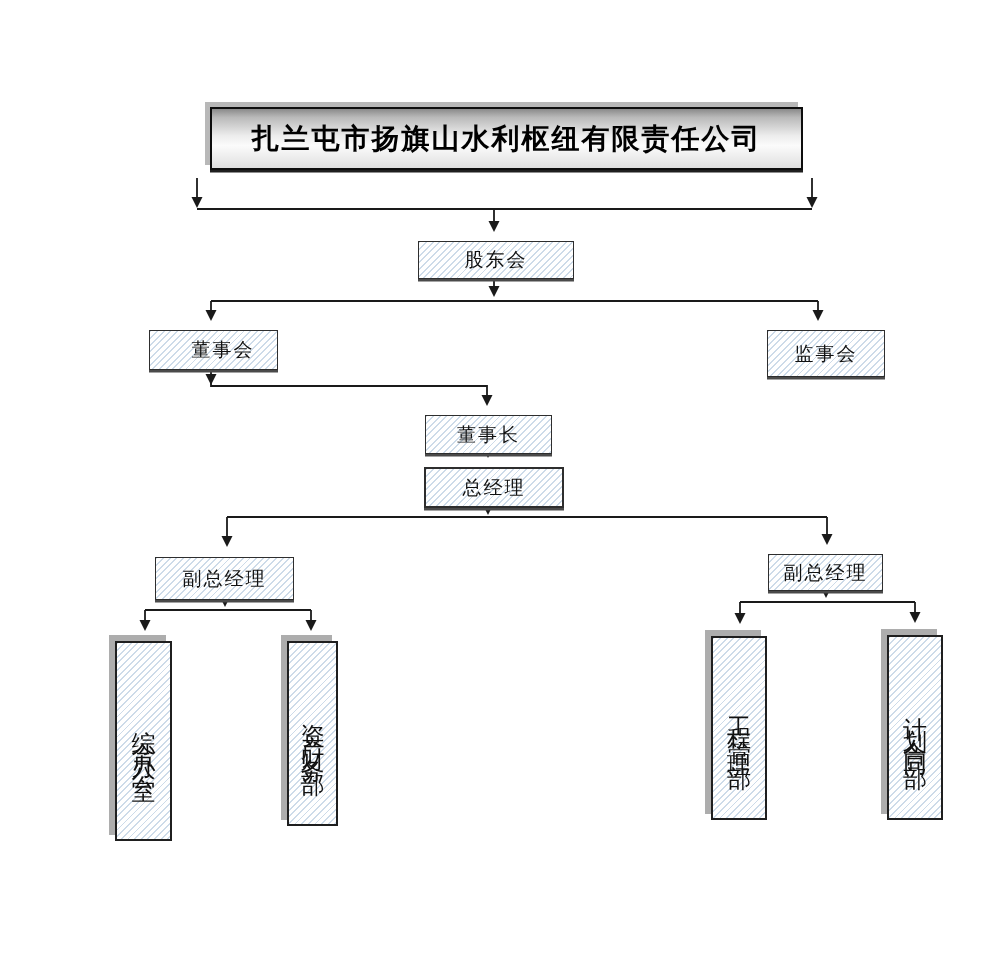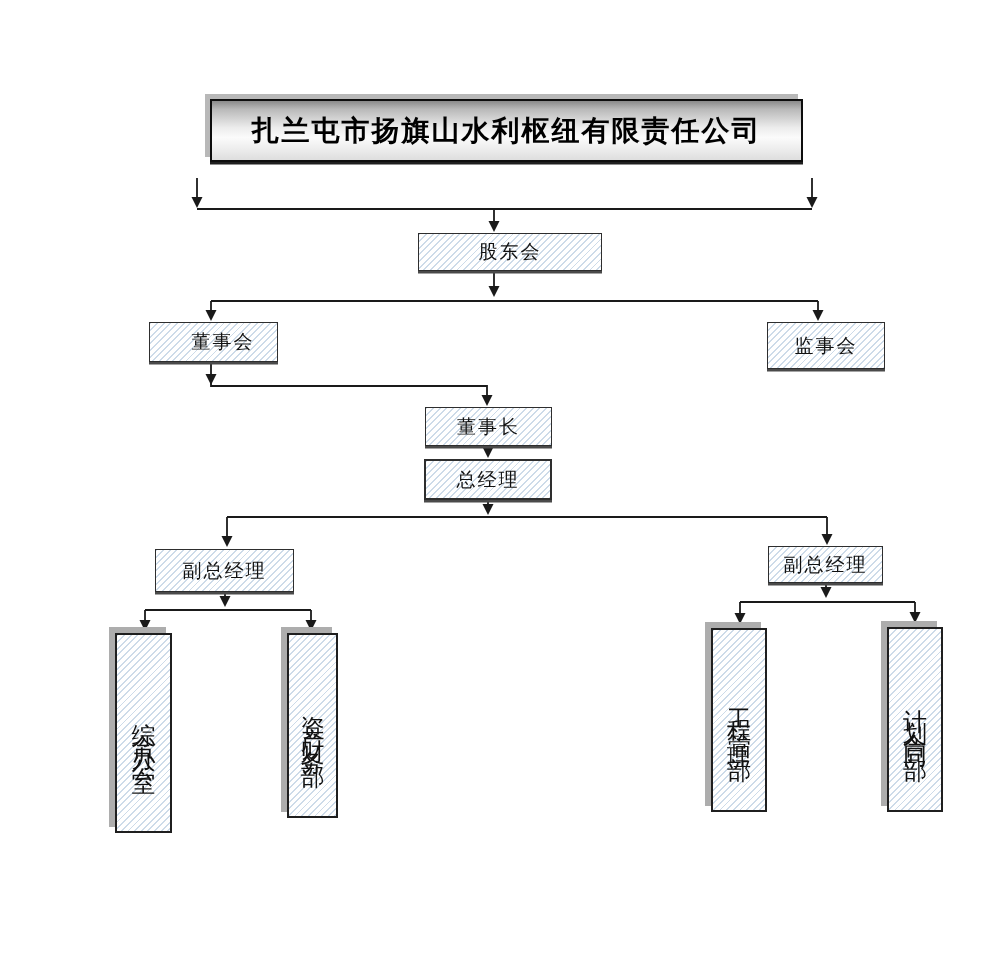--- a/index.html
+++ b/index.html
@@ -39,20 +39,21 @@
     justify-content: center;
     border: 1.6px solid #2e2e2e;
     background: repeating-linear-gradient(135deg,
       #cddbe9 0px, #cddbe9 1.3px,
       #ffffff 1.3px, #ffffff 4.7px);
     box-shadow: 0 2.5px 0 #4a4a4a;
     color: #111111;
     font-size: 19px;
     letter-spacing: 2px;
     white-space: nowrap;
+    margin-top: 8px;
   }
   .node.vert {
     border-width: 2px;
     border-color: #1f1f1f;
     box-shadow: -6px -6px 0 #adadad;
     font-size: 24px;
     align-items: center;
     justify-content: center;
   }
   .node.vert .label {
@@ -131,37 +132,37 @@
       <polygon points="734.5,613 745.5,613 740,624"></polygon>
       <path d="M915,602 V613"></path>
       <polygon points="909.5,612 920.5,612 915,623"></polygon>
     </g>
   </svg>
 
   <div class="node title-node" style="left:210px; top:99px; width:593px; height:63px;">
     <span class="label">扎兰屯市扬旗山水利枢纽有限责任公司</span>
   </div>
 
-  <div class="node" style="left:418px; top:233px; width:184px; height:38px;">
+  <div class="node" style="left:418px; top:233px; width:156px; height:38px;">
     <span class="label">股东会</span>
   </div>
 
   <div class="node" style="left:149px; top:322px; width:129px; height:40px;padding-left:19px;">
     <span class="label">董事会</span>
   </div>
 
   <div class="node" style="left:767px; top:322px; width:118px; height:47px;">
     <span class="label">监事会</span>
   </div>
 
   <div class="node" style="left:425px; top:407px; width:127px; height:39px;">
     <span class="label">董事长</span>
   </div>
 
-  <div class="node" style="left:424px; top:459px; width:128px; height:41px; border-width:2px;">
+  <div class="node" style="left:424px; top:459px; width:140px; height:41px; border-width:2px;">
     <span class="label">总经理</span>
   </div>
 
   <div class="node" style="left:155px; top:549px; width:139px; height:43px;">
     <span class="label">副总经理</span>
   </div>
 
   <div class="node" style="left:768px; top:546px; width:115px; height:37px;">
     <span class="label">副总经理</span>
   </div>

